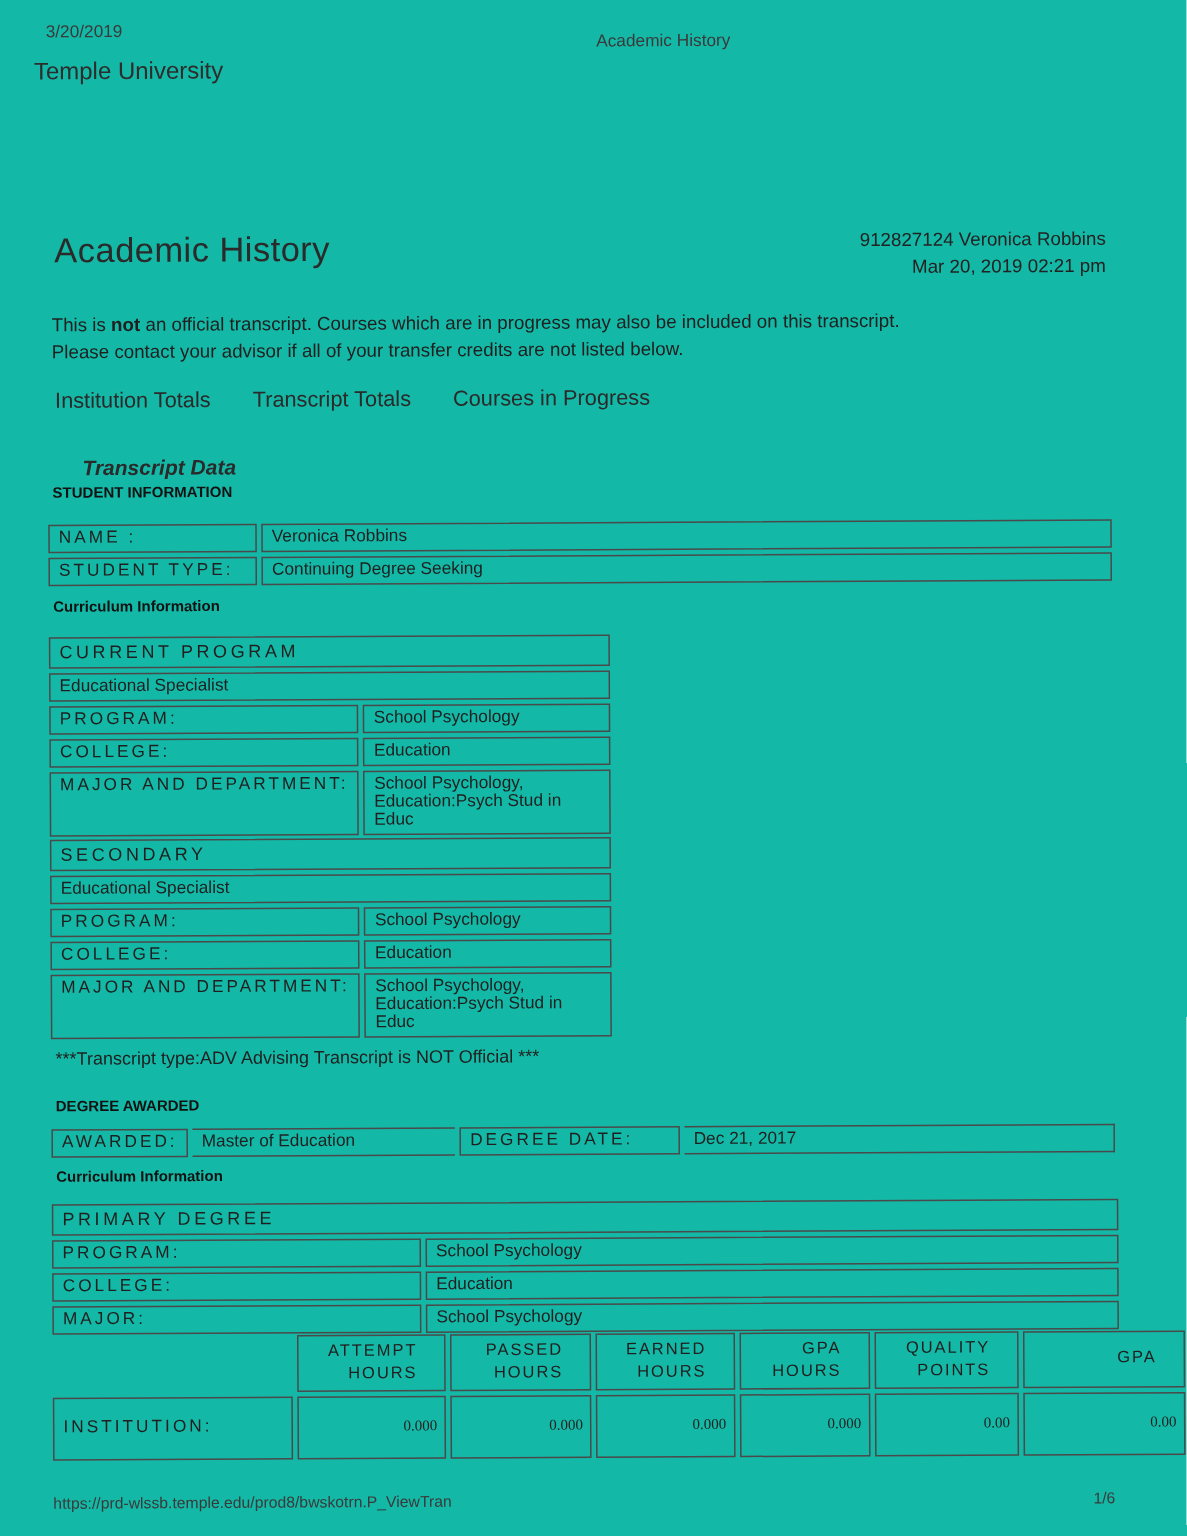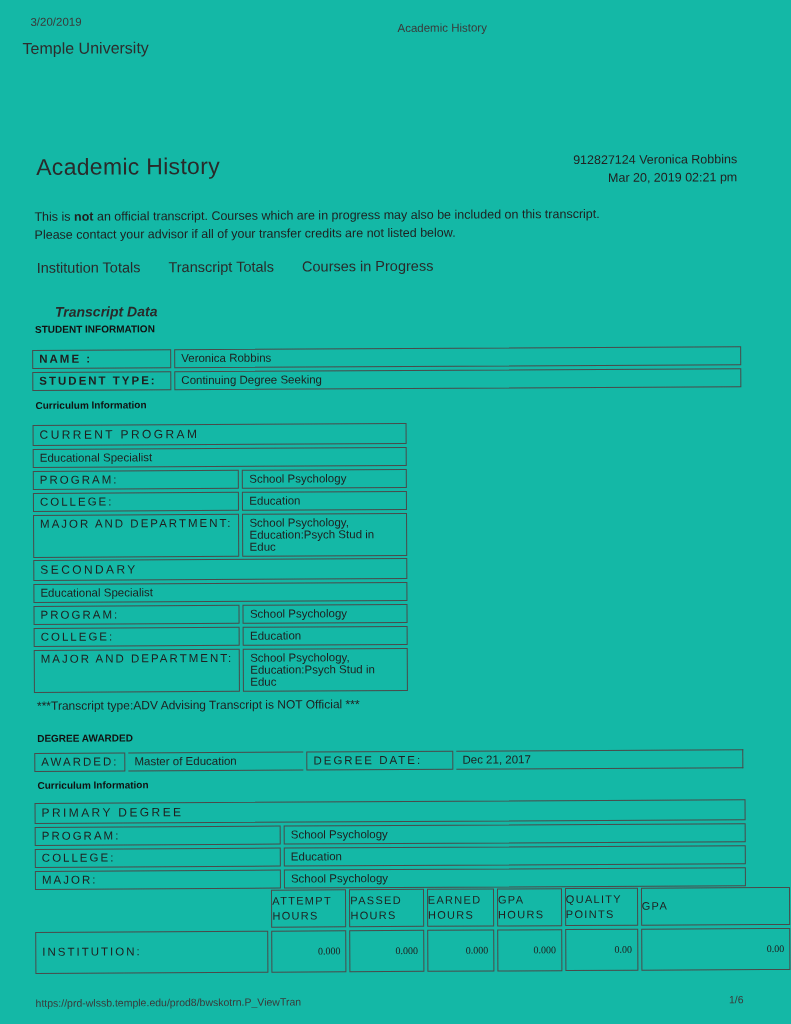--- a/index.html
+++ b/index.html
@@ -38,40 +38,40 @@
   .h-curr1{top:398px;left:36px;}
   .h-degree{top:731px;left:36px;}
   .h-curr2{top:778px;left:36px;}
 
   table{border-collapse:separate;border-spacing:3px;}
   td,th{border:1px solid #4a4a4a;font-size:11.5px;padding:2px 6px 3px;color:#1f1f1f;vertical-align:middle;font-weight:normal;text-align:left;}
   .lbl{letter-spacing:2px;white-space:nowrap;}
   .blk-hdr{letter-spacing:2.4px;font-size:12px;}
 
   .t-name{top:345px;left:30px;width:715px;}
-  .t-name .c-lbl{width:125px;font-weight:bold;}
+  .t-name .c-lbl{width:125px;}
   .t-prog1{top:420px;left:30px;width:380px;}
   .t-prog2{top:555px;left:30px;width:380px;}
   .t-prog1 .c-lbl,.t-prog2 .c-lbl{width:192px;vertical-align:top;}
   .t-prog1 .c-val,.t-prog2 .c-val{width:173px;}
 
   .note{top:697px;left:36px;font-size:12px;color:#1f1f1f;}
 
   .t-awarded{top:748px;left:30px;width:715px;}
   .t-awarded .c-alabel{width:72px;}
   .t-awarded .c-avalue{width:163px;border-left:none;border-right:none;margin-left:28px;}
   .t-awarded .c-dlabel{width:133px;}
   .t-awarded .c-dvalue{border-left:none;}
 
   .t-primary{top:798px;left:30px;width:717px;}
   .t-primary .c-lbl{width:232px;}
 
   .t-hours{top:886px;left:30px;table-layout:fixed;}
   .t-hours .noborder{border:none;background:transparent;}
-  .t-hours th{font-size:11px;letter-spacing:1.3px;text-align:left;line-height:1.35;padding:3px 0;}
+  .t-hours th{font-size:11px;letter-spacing:1.3px;text-align:right;line-height:1.35;padding:3px 18px;}
   .t-hours td.num{text-align:right;font-size:10px;padding:4px 5px;height:32px;vertical-align:middle;font-family:Liberation Serif, serif;}
   .t-hours td.rowlbl{vertical-align:middle;height:32px;}
   .c-w0{width:228px;} .c-w1{width:64px;} .c-w2{width:64px;} .c-w3{width:56px;}
   .c-w4{width:54px;margin-top:20px;} .c-w5{width:62px;margin-left:43px;} .c-w6{width:146px;}
 
   .footer-url{top:995px;left:33px;font-size:10.5px;color:#3a3a3a;}
   .footer-page{top:995px;right:50px;font-size:10.5px;color:#3a3a3a;}
 </style>
 </head>
 <body>

